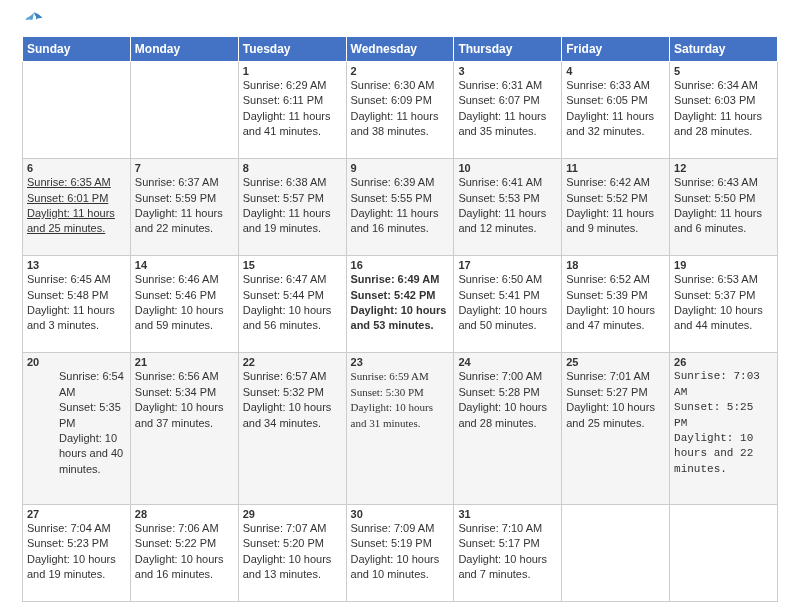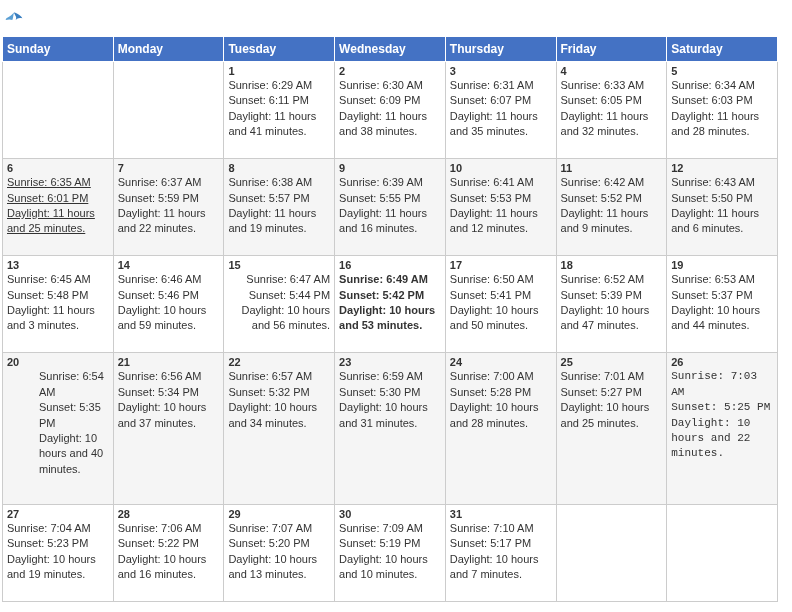--- a/index.html
+++ b/index.html
@@ -8,21 +8,21 @@
       height: 612px;
       font-family: Arial, sans-serif;
       background: #fff;
       overflow: hidden;
     }
     .page {
       width: 792px;
       height: 612px;
       display: flex;
       flex-direction: column;
-      padding: 10px 14px 10px 2px;
+      padding: 10px 14px 10px 22px;
     }
     .header {
       display: flex;
       justify-content: space-between;
       align-items: flex-start;
       margin-bottom: 6px;
     }
     .logo {
       display: flex;
       flex-direction: column;
@@ -222,21 +222,21 @@
 Daylight: 11 hours and 3 minutes.</div>
           </td>
           <td>
             <span class="day-number">14</span>
             <div class="day-info" style="white-space: pre-line;">Sunrise: 6:46 AM
 Sunset: 5:46 PM
 Daylight: 10 hours and 59 minutes.</div>
           </td>
           <td>
             <span class="day-number">15</span>
-            <div class="day-info" style="white-space: pre-line; text-align: right;">Sunrise: 6:47 AM
+            <div class="day-info" style="white-space: pre-line;">Sunrise: 6:47 AM
 Sunset: 5:44 PM
 Daylight: 10 hours and 56 minutes.</div>
           </td>
           <td>
             <span class="day-number">16</span>
             <div class="day-info" style="white-space: pre-line; font-weight: bold;">Sunrise: 6:49 AM
 Sunset: 5:42 PM
 Daylight: 10 hours and 53 minutes.</div>
           </td>
           <td>
@@ -272,21 +272,21 @@
 Daylight: 10 hours and 37 minutes.</div>
           </td>
           <td>
             <span class="day-number">22</span>
             <div class="day-info" style="white-space: pre-line;">Sunrise: 6:57 AM
 Sunset: 5:32 PM
 Daylight: 10 hours and 34 minutes.</div>
           </td>
           <td>
             <span class="day-number">23</span>
-            <div class="day-info" style="white-space: pre-line;">Sunrise: 6:59 AM
+            <div class="day-info" style="white-space: pre-line; font-family: Liberation Serif, serif;">Sunrise: 6:59 AM
 Sunset: 5:30 PM
 Daylight: 10 hours and 31 minutes.</div>
           </td>
           <td>
             <span class="day-number">24</span>
             <div class="day-info" style="white-space: pre-line;">Sunrise: 7:00 AM
 Sunset: 5:28 PM
 Daylight: 10 hours and 28 minutes.</div>
           </td>
           <td>

